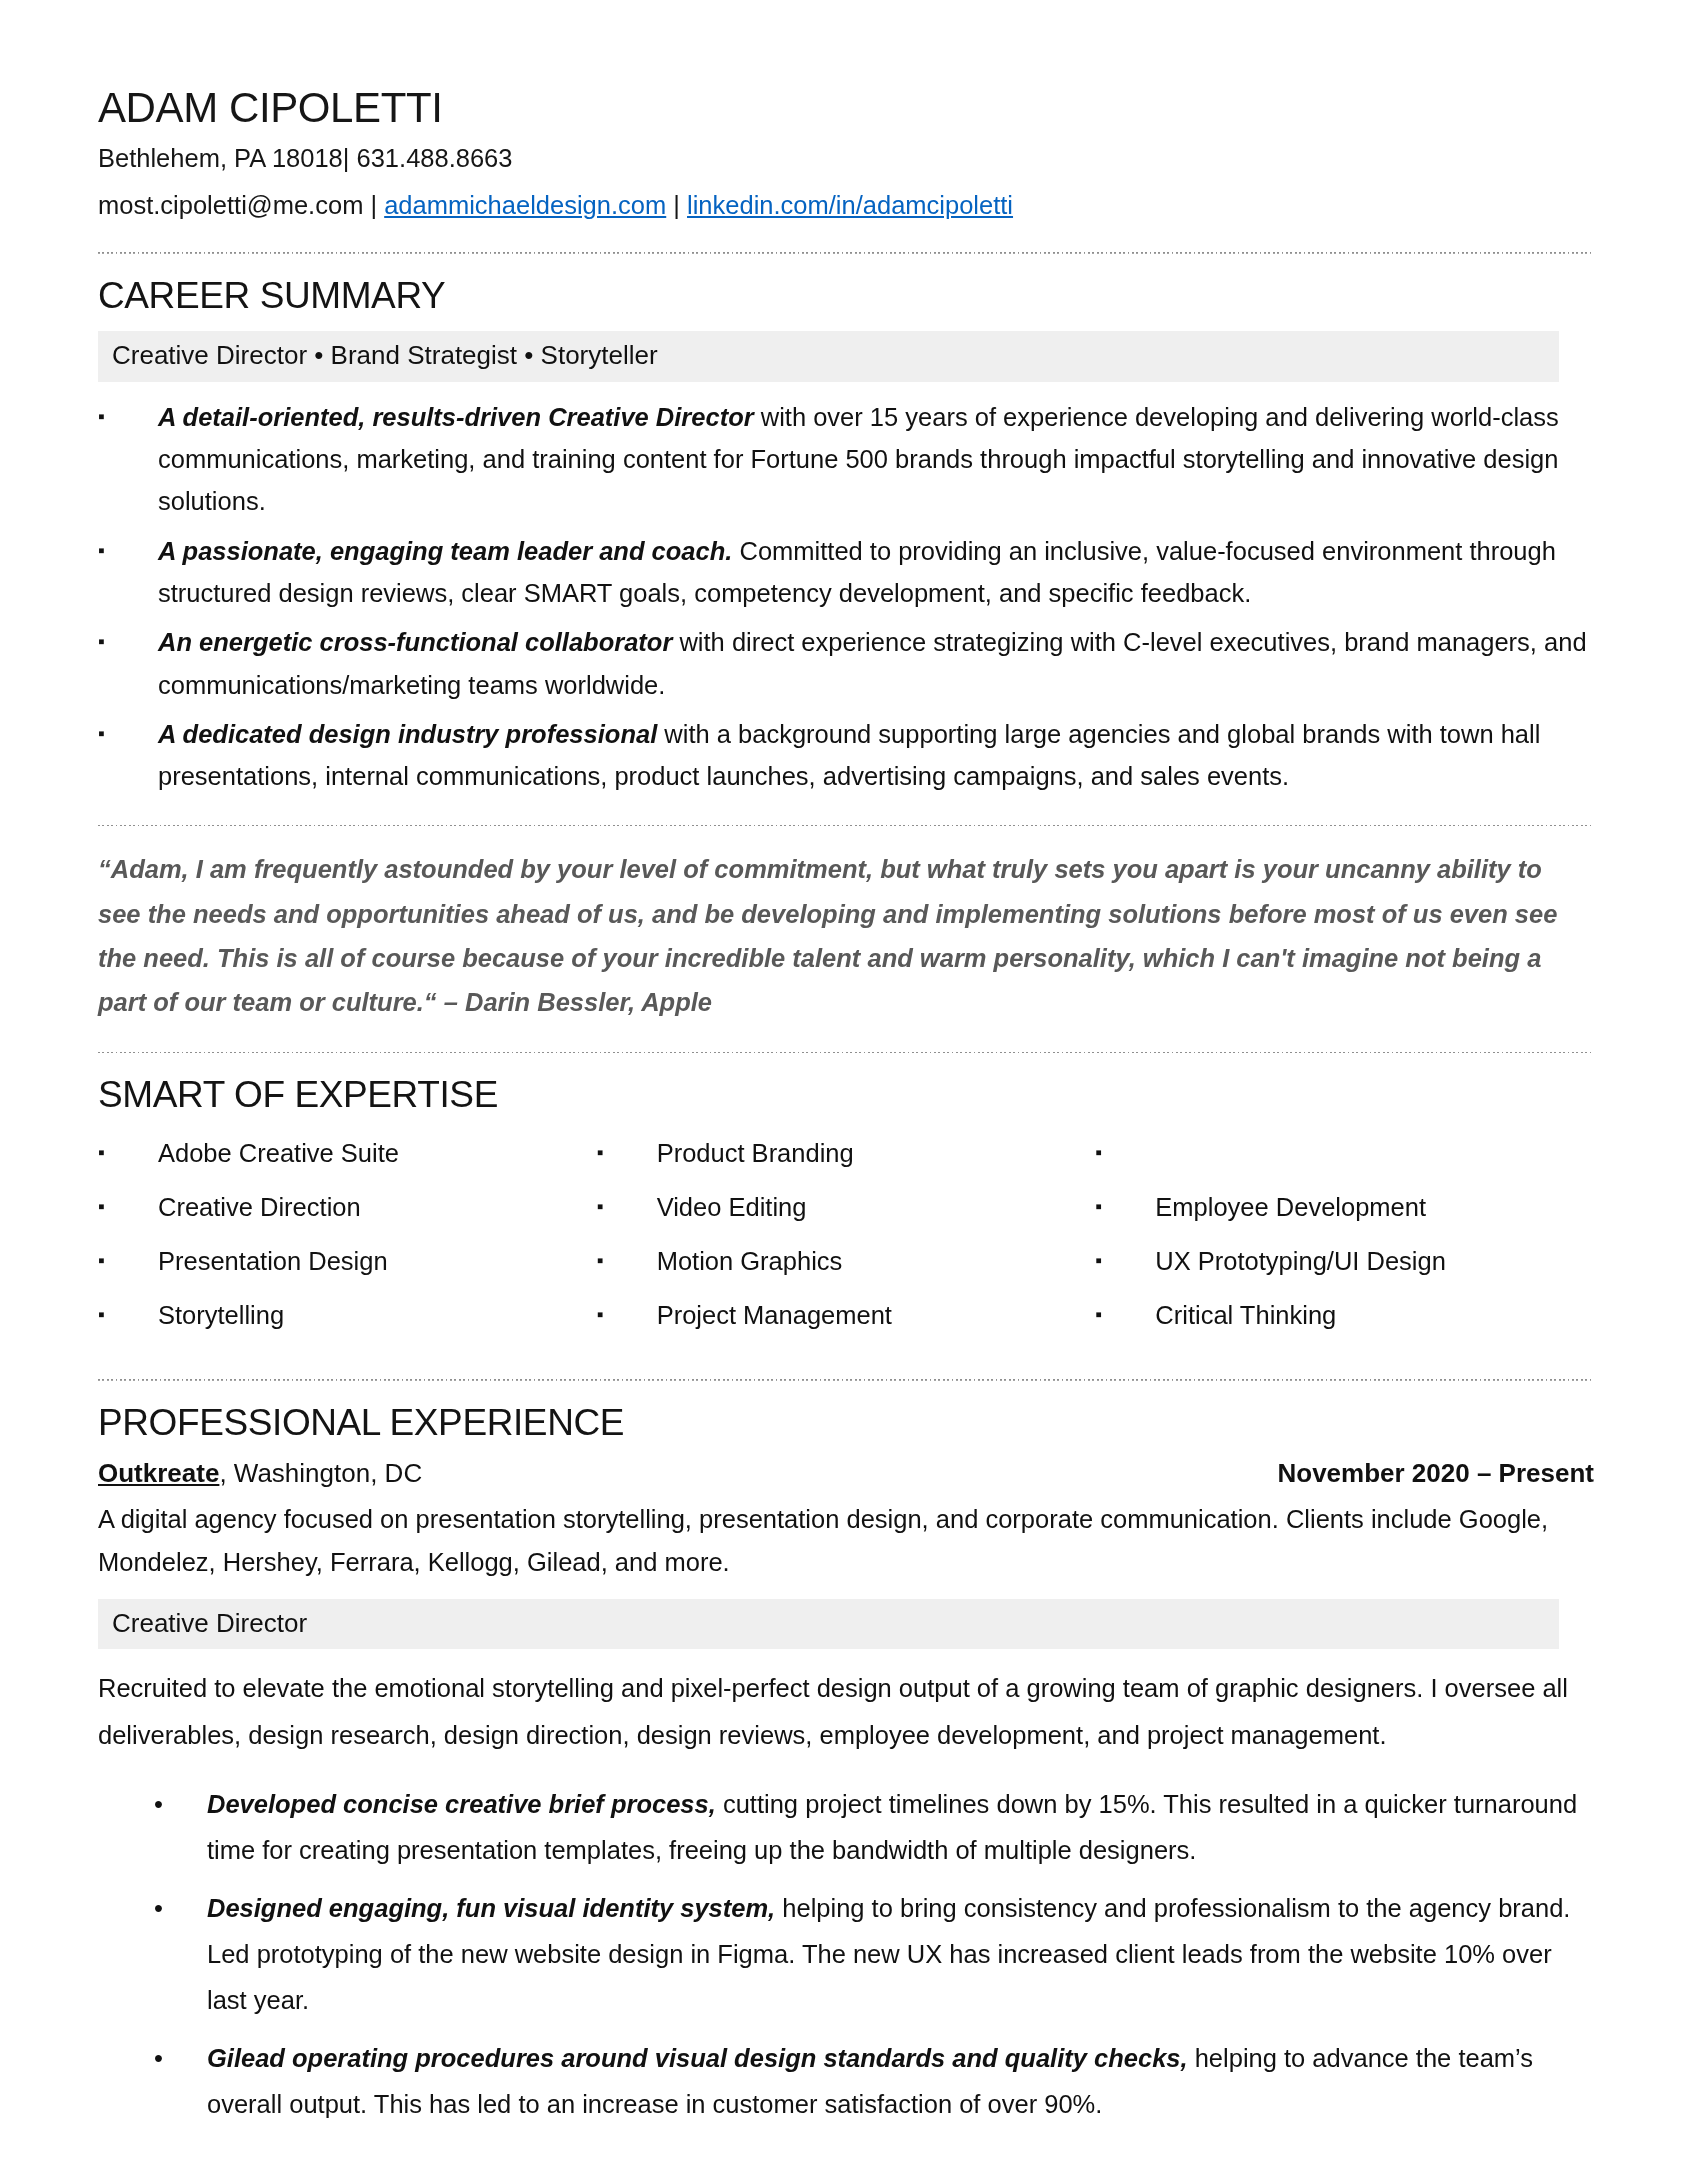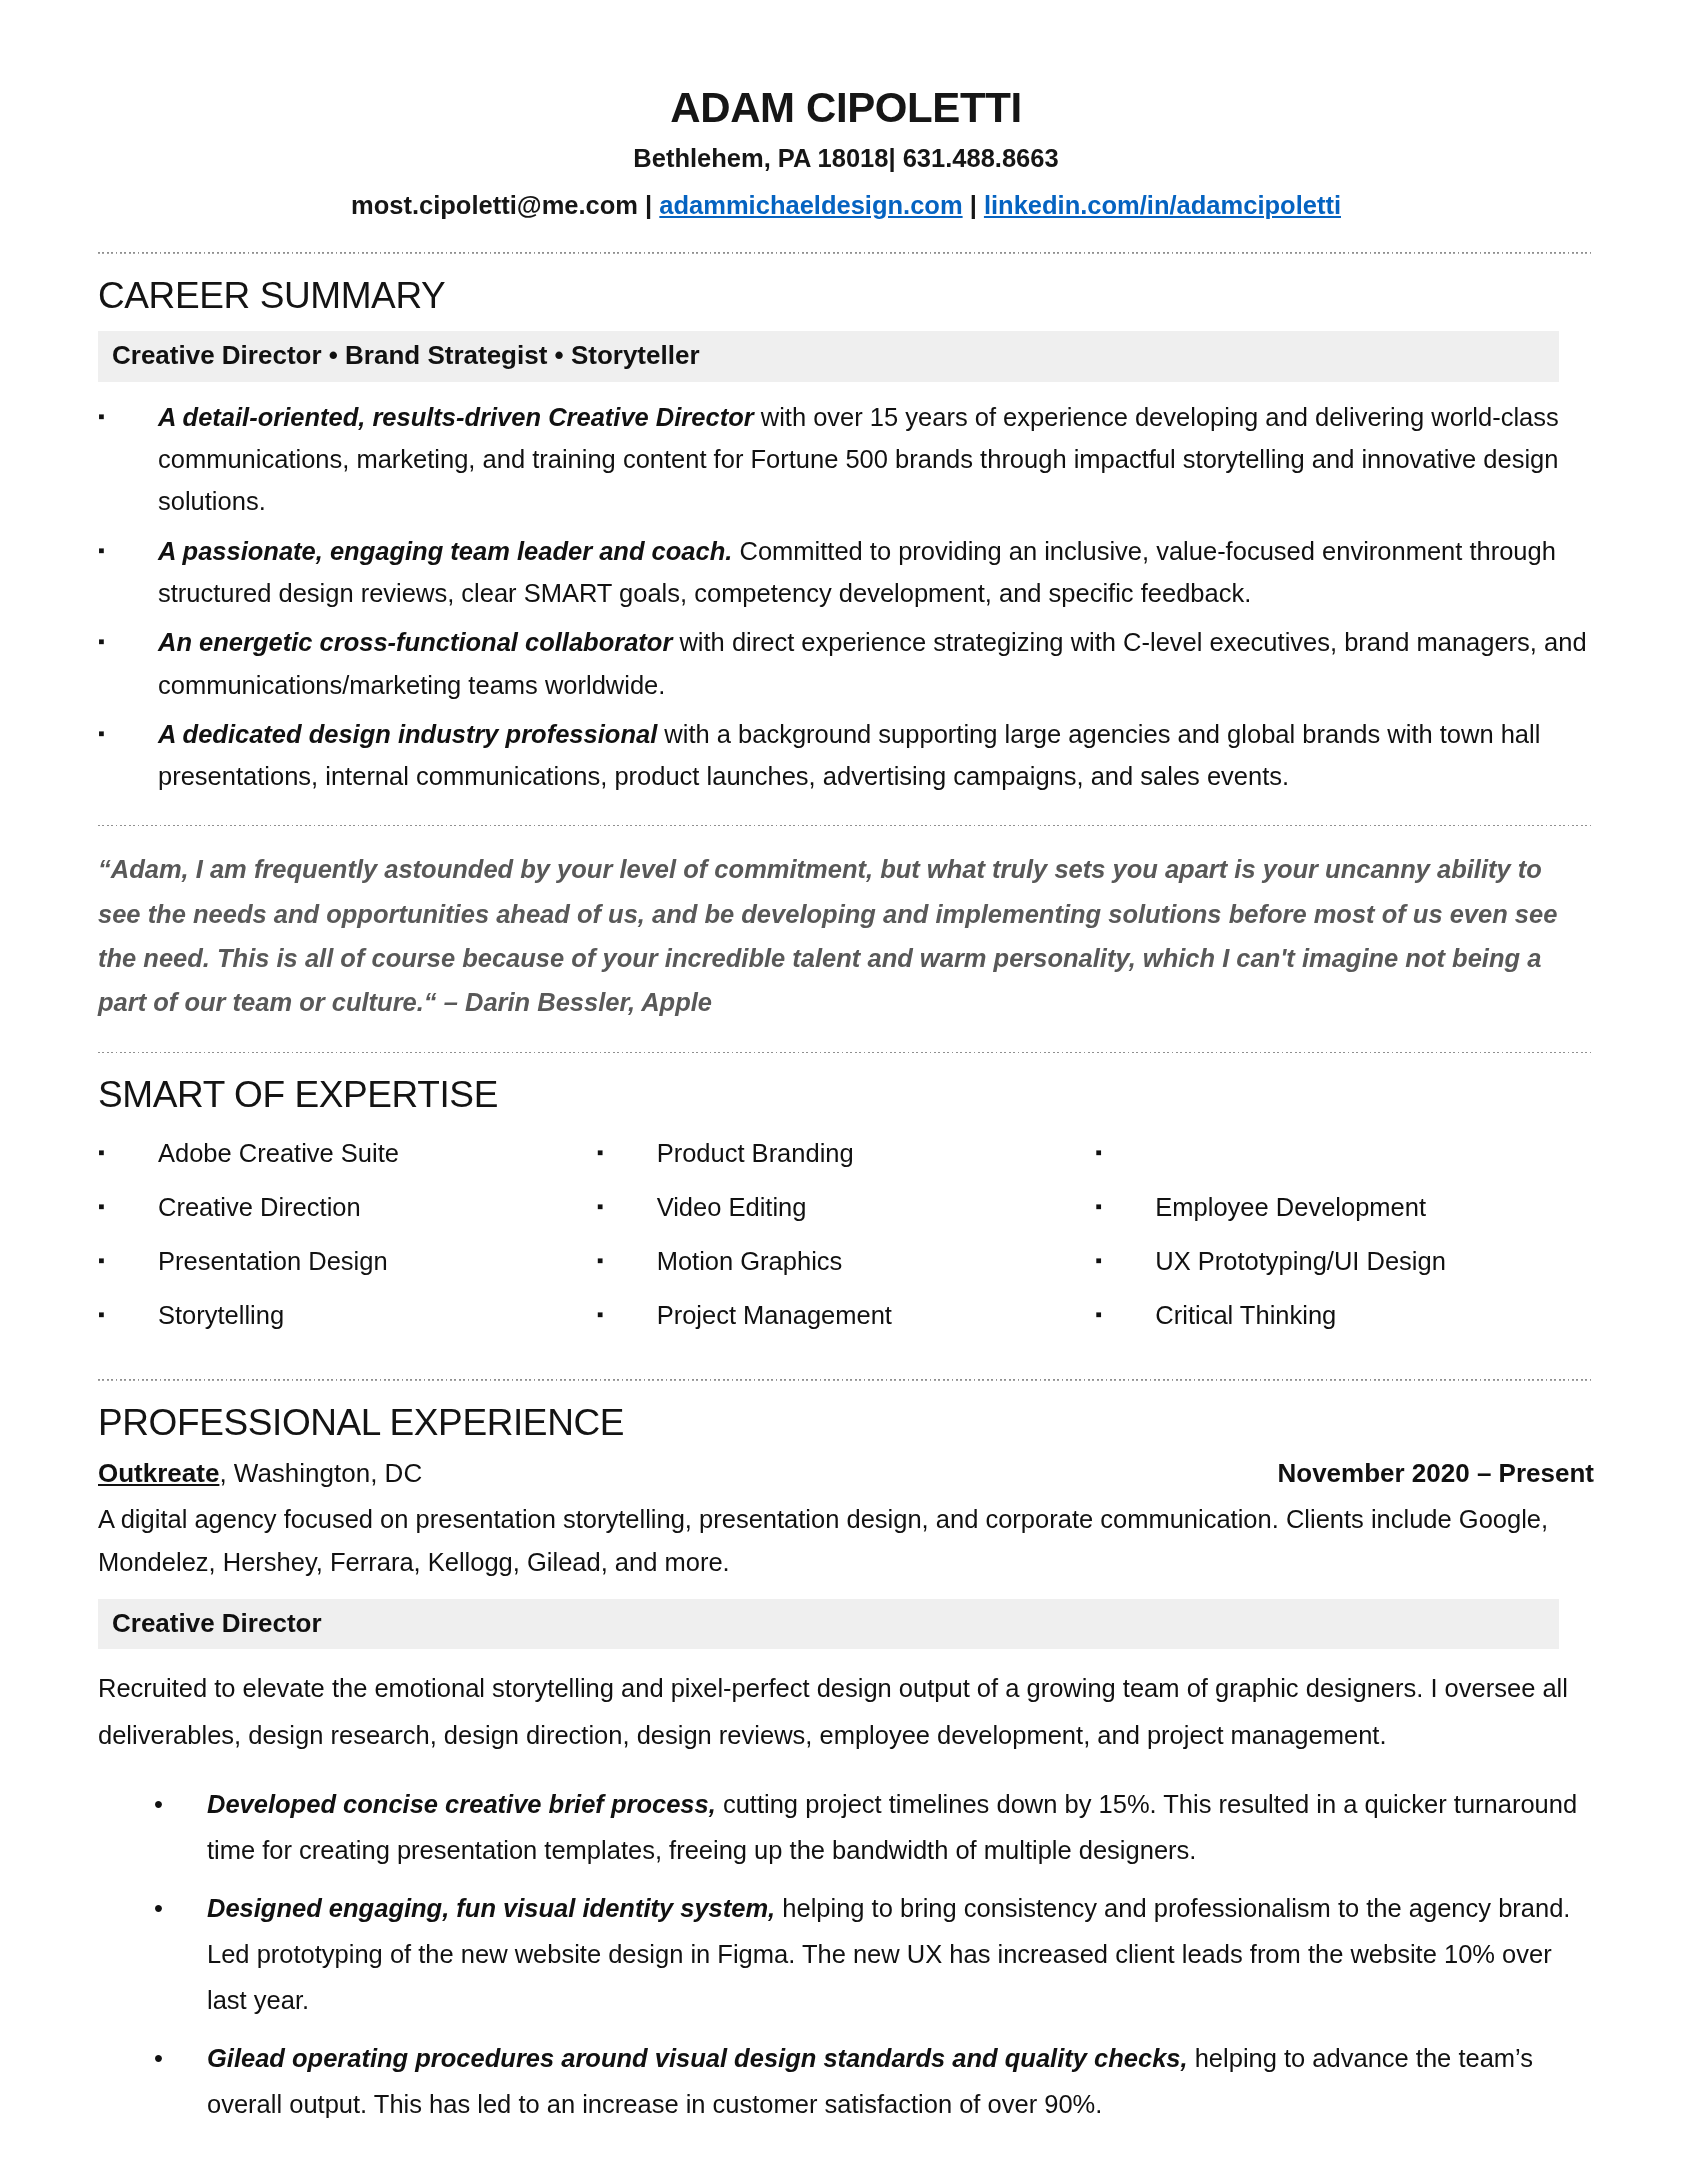--- a/index.html
+++ b/index.html
@@ -3,38 +3,38 @@
 <meta charset="utf-8">
 <style>
   html,body{margin:0;padding:0;background:#ffffff;}
   body{
     width:1685px;height:2181px;box-sizing:border-box;
     padding:84px 91px 0 98px;
     font-family:"Liberation Sans",sans-serif;
     color:#111;font-size:25.5px;
   }
   
-  .hdr{text-align:center;font-weight:bold;}
+  .hdr{text-align:left;}
   .name{font-size:42px;line-height:1.15;letter-spacing:-0.4px;color:#161616;}
   .hline{font-size:25.5px;line-height:1.55;margin-top:7px;color:#161616;}
   .hline a{color:#0563C1;text-decoration:underline;cursor:pointer;}
   
   .rule{
     height:2.6px;margin:26px 0 21px 0;
     background:repeating-linear-gradient(to right,#8f8f8f 0,#8f8f8f 1.8px,transparent 1.8px,transparent 4.4px);
     background-size:100% 1.8px;background-repeat:no-repeat;background-position:0 0.9px;
   }
   
   h2{
     font-size:37px;font-weight:400;letter-spacing:-0.4px;color:#141414;
     margin:0 0 14px 0;line-height:1.15;
   }
   
   .band{
-    background:#efefef;font-weight:700;font-size:26px;
+    background:#efefef;font-weight:400;font-size:26px;
     padding:8px 14px 9.7px 14px;margin:0 35px 5.3px 0;line-height:1.25;color:#111;
   }
   
   ul.sq{list-style:none;margin:14px 0 0 0;padding:0;}
   ul.sq li{
     display:grid;grid-template-columns:60px 1fr;
     font-size:25.5px;line-height:1.66;margin:0 0 7px 0;
   }
   ul.sq li .m{font-size:19.3px;line-height:2.2;}
   

